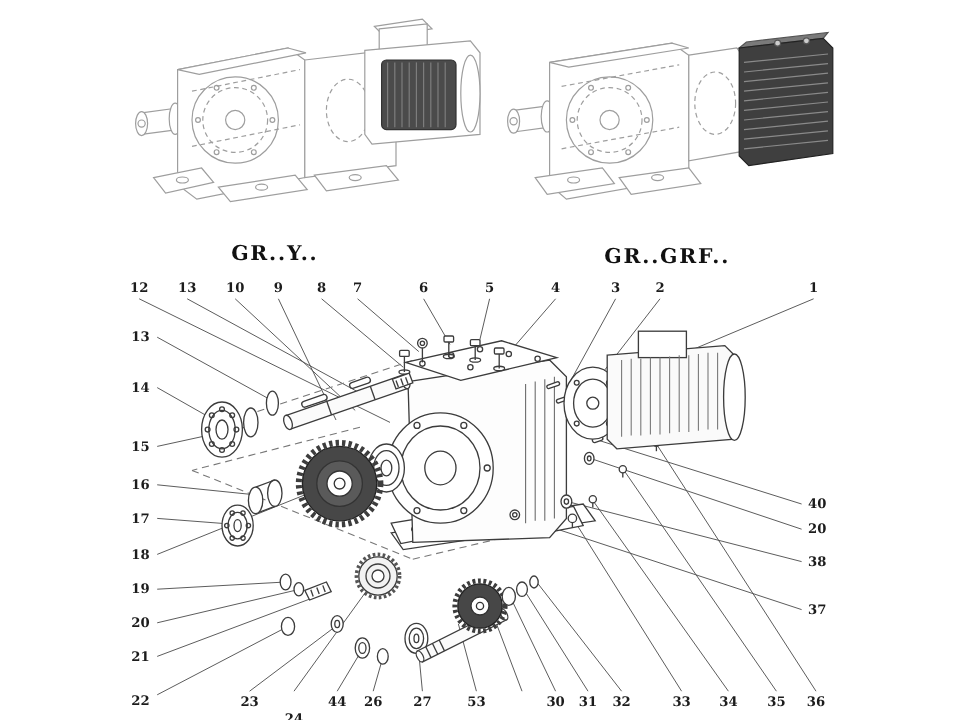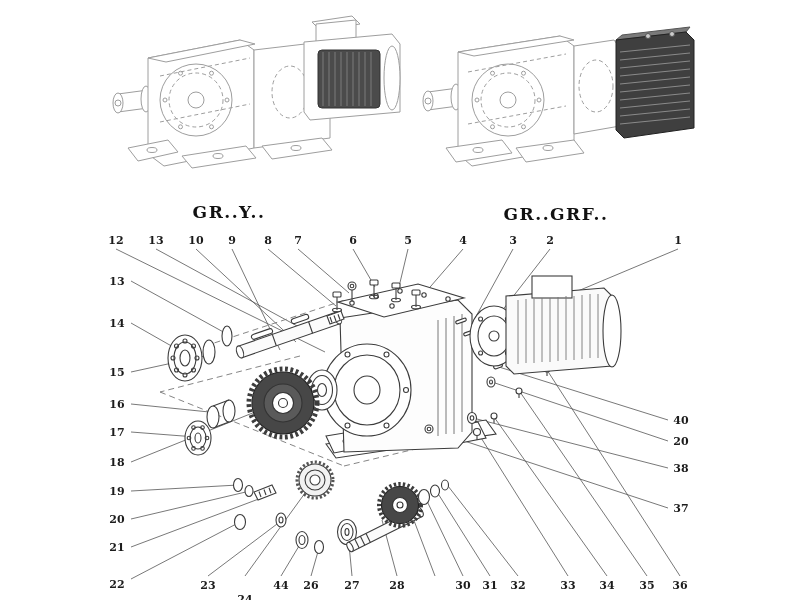--- a/index.html
+++ b/index.html
@@ -424,21 +424,21 @@
 <span class="co" style="left:117px;top:491px">19</span>
 <span class="co" style="left:117px;top:519px">20</span>
 <span class="co" style="left:117px;top:547px">21</span>
 <span class="co" style="left:117px;top:584px">22</span>
 
 <span class="co" style="left:208px;top:585px">23</span>
 <span class="co" style="left:245px;top:599px">24</span>
 <span class="co" style="left:281px;top:585px">44</span>
 <span class="co" style="left:311px;top:585px">26</span>
 <span class="co" style="left:352px;top:585px">27</span>
-<span class="co" style="left:397px;top:585px">28</span>
+<span class="co" style="left:397px;top:585px">53</span>
 <span class="co" style="left:435px;top:608px">29</span>
 <span class="co" style="left:463px;top:585px">30</span>
 <span class="co" style="left:490px;top:585px">31</span>
 <span class="co" style="left:518px;top:585px">32</span>
 <span class="co" style="left:568px;top:585px">33</span>
 <span class="co" style="left:607px;top:585px">34</span>
 <span class="co" style="left:647px;top:585px">35</span>
 <span class="co" style="left:680px;top:585px">36</span>
 
 <span class="co" style="left:681px;top:420px">40</span>

